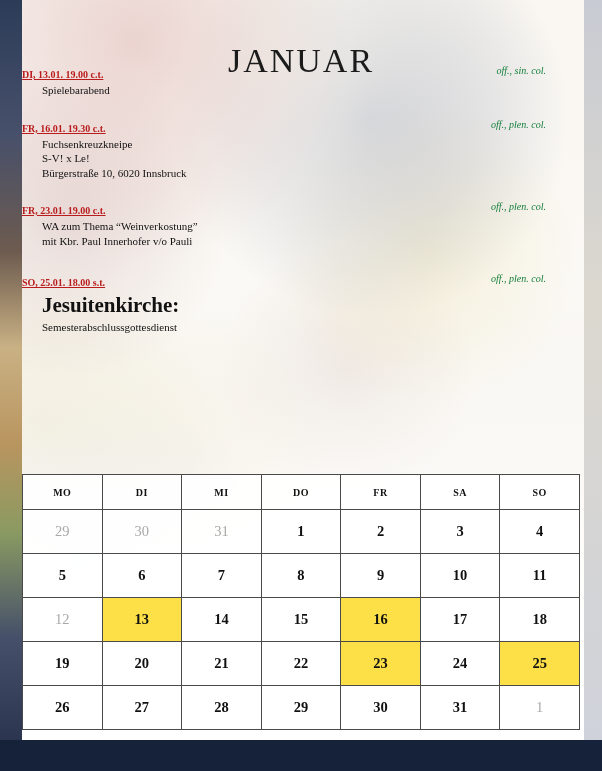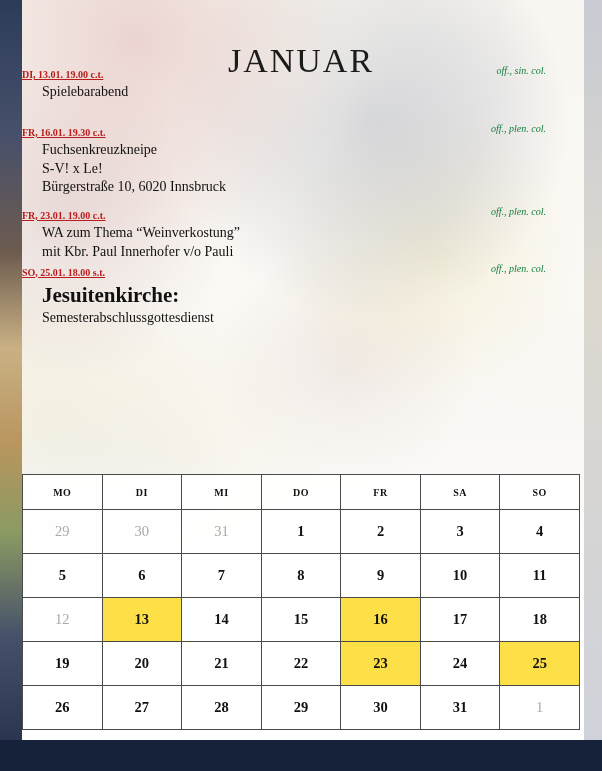--- a/index.html
+++ b/index.html
@@ -108,31 +108,31 @@
     top: 1px;
     font-style: italic;
     font-size: 10px;
     color: #15803d;
   }
   .event-lines {
     margin-top: 1px;
     padding-left: 20px;
   }
   .event-line {
-    font-size: 14px;
+    font-size: 11px;
     line-height: 1.34;
     color: #111;
   }
   .event-line.bold {
     font-weight: bold;
     font-size: 21px;
   }
   .event.e1 { margin-bottom: 20px; }
-  .event.e2 { margin-bottom: 8px; }
-  .event.e3 { margin-bottom: 0; }
+  .event.e2 { margin-bottom: 19px; }
+  .event.e3 { margin-bottom: 24px; }
   .event.e4 { margin-bottom: 0; }
   
   .calendar {
     position: absolute;
     left: 22px;
     top: 474px;
     width: 558px;
     border-collapse: collapse;
     background: rgba(255,255,255,0.9);
     table-layout: fixed;

